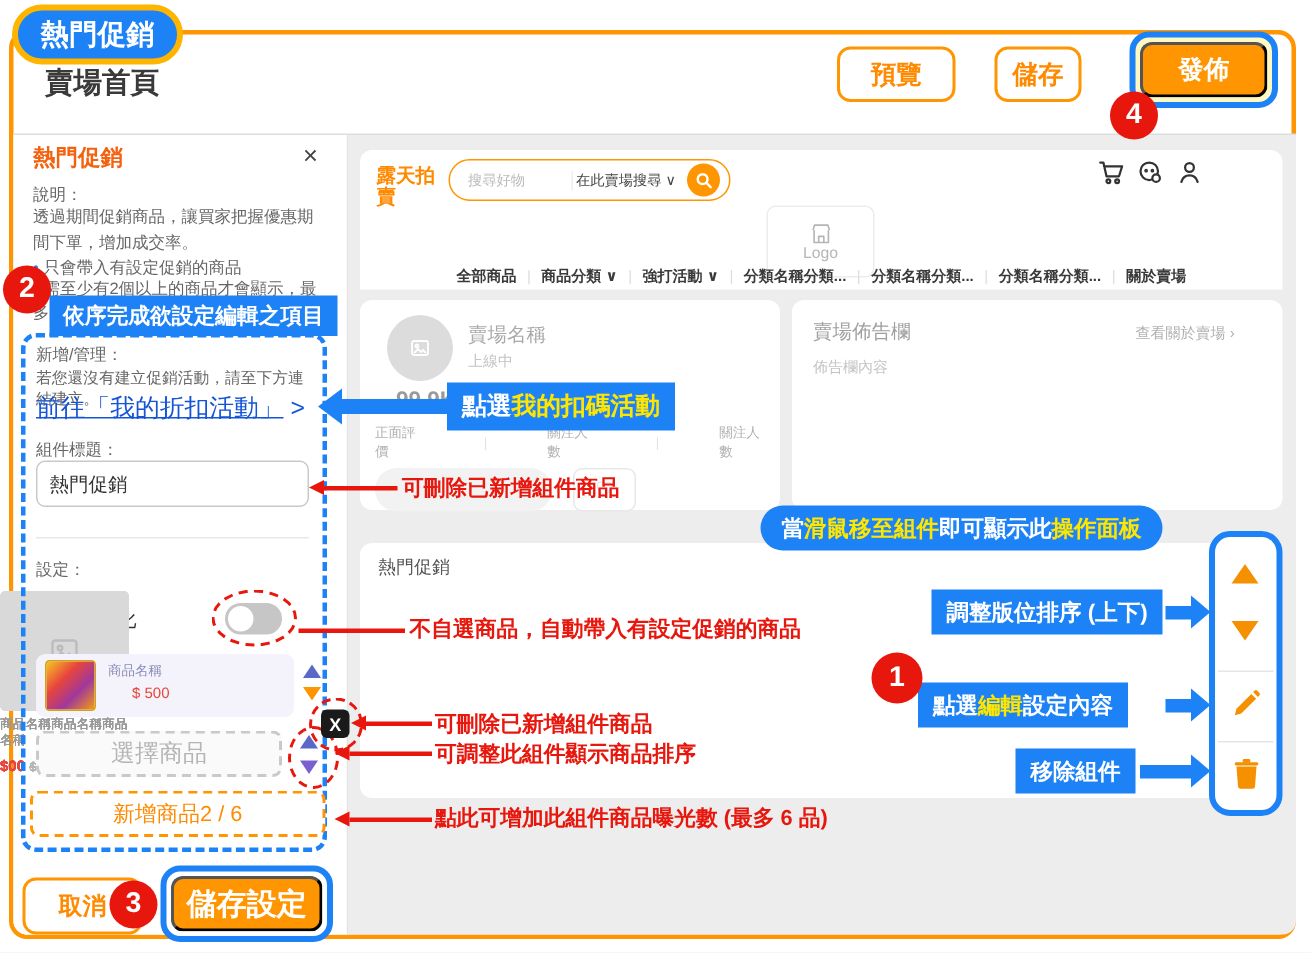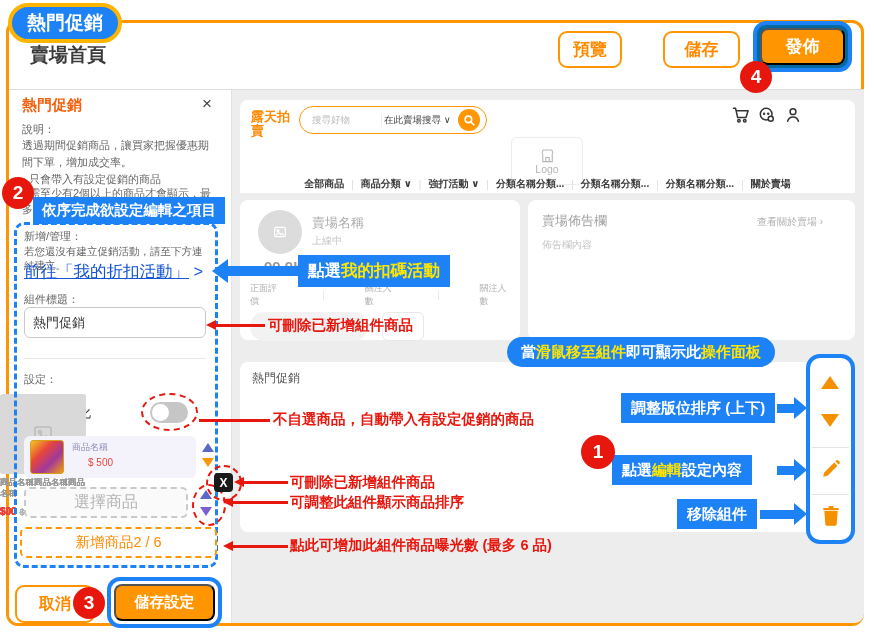--- a/index.html
+++ b/index.html
@@ -6,23 +6,23 @@
   html,body { width:874px; height:635px; }
   body { position:relative; background:#fff; overflow:hidden; }
   .abs { position:absolute; }
   .flexc { display:flex; align-items:center; justify-content:center; }
 
   
   #frame { left:6px; top:20px; width:858px; height:606px; border:3px solid #ff9500; border-radius:12px; }
   #badge { left:8px; top:3px; background:#1d82f5; border:4px solid #ffb400; border-radius:22px; padding:3px 15px; color:#fff; font-weight:bold; font-size:19px; z-index:40; white-space:nowrap; }
   #page-title { left:30px; top:42px; font-size:19px; font-weight:bold; color:#3a3a3a; }
   .top-btn { height:37px; border:2px solid #ff9500; border-radius:9px; color:#ff8a00; font-weight:bold; font-size:17px; background:#fff; }
-  #btn-preview { left:558px; top:31px; width:64px; }
-  #btn-save { left:663px; top:31px; width:77px; }
-  #publish-wrap { left:753px; top:21px; border:4px solid #1d82f5; border-radius:13px; background:#0369a1; padding:3px; z-index:30; }
+  #btn-preview { left:558px; top:31px; width:79px; }
+  #btn-save { left:663px; top:31px; width:58px; }
+  #publish-wrap { left:753px; top:21px; border:4px solid #1d82f5; border-radius:13px; background:#fef9c3; padding:3px; z-index:30; }
   #btn-publish { width:85px; height:37px; background:#ff9500; border-radius:8px; color:#fff; font-weight:bold; font-size:17px; }
   .step-circle { width:32px; height:32px; background:#e8170d; border-radius:50%; color:#fff; font-weight:bold; font-size:19px; z-index:45; display:flex; align-items:center; justify-content:center; }
   #step4 { left:740px; top:61px; }
   #header-line { left:9px; top:89px; width:855px; height:1px; background:#ddd; }
 
   
   #main-bg { left:9px; top:90px; width:855px; height:533px; background:#ededed; border-radius:0 0 9px 9px; }
   #sidebar { left:9px; top:90px; width:223px; height:533px; background:#fff; border-right:1px solid #e3e3e3; border-radius:0 0 0 9px; }
 
   #panel-title { left:22px; top:96px; color:#f4610f; font-weight:bold; font-size:15px; }
@@ -62,21 +62,21 @@
   #x-icon { left:214px; top:473px; width:19px; height:19px; background:#1a1a1a; border-radius:4px; color:#fff; font-size:12px; font-weight:bold; z-index:24; cursor:pointer; }
   #x-ellipse { left:206px; top:465px; width:36px; height:36px; }
   #select-btn { left:24px; top:487px; width:164px; height:31px; border:2px dashed #c9c9c9; border-radius:6px; color:#b5b5b5; font-size:16px; background:#fafafa; z-index:5; }
   #sort-up { left:200px; top:490px; }
   #sort-down { left:200px; top:507px; border-top-color:#7a5fd0; }
   #sort-ellipse { left:192px; top:484px; width:34px; height:42px; }
   #add-btn { left:20px; top:527px; width:197px; height:31px; border:2px dashed #ff9500; border-radius:6px; color:#ff8a00; font-size:14.5px; background:#fff; z-index:5; cursor:pointer; }
   #cancel-btn { left:15px; top:585px; width:80px; height:38px; border-radius:9px; font-size:16px; }
   #step3 { left:73px; top:587px; }
   #save-wrap { left:107px; top:577px; border:4px solid #1d82f5; border-radius:13px; background:#fff; padding:3px; z-index:30; }
-  #save-settings-btn { width:101px; height:37px; background:#ff9500; border-radius:8px; color:#fff; font-weight:bold; font-size:15px; }
+  #save-settings-btn { width:101px; height:37px; background:#ff9500; border-radius:8px; color:#fff; font-weight:bold; font-size:20px; }
 
   
   #sf-header { left:240px; top:100px; width:615px; height:93px; background:#fff; border-radius:8px 8px 0 0; }
   #sf-logo { left:251px; top:110px; font-size:13px; font-weight:bold; color:#ff8a00; width:46px; line-height:1.1; }
   #sf-search { left:299px; top:106px; width:188px; height:28px; border:1.5px solid #ff9500; border-radius:15px; background:#fff; }
   #sf-search-ph { left:312px; top:114px; font-size:9.5px; color:#bbb; }
   #sf-scope { left:381px; top:114px; font-size:9.5px; color:#444; border-left:1px solid #eee; padding-left:2px; }
   #sf-search-btn { left:458px; top:109px; width:22px; height:22px; background:#ff9500; border-radius:50%; }
   .hd-icon { width:20px; height:20px; }
   #cart-icon { left:731px; top:105px; }

